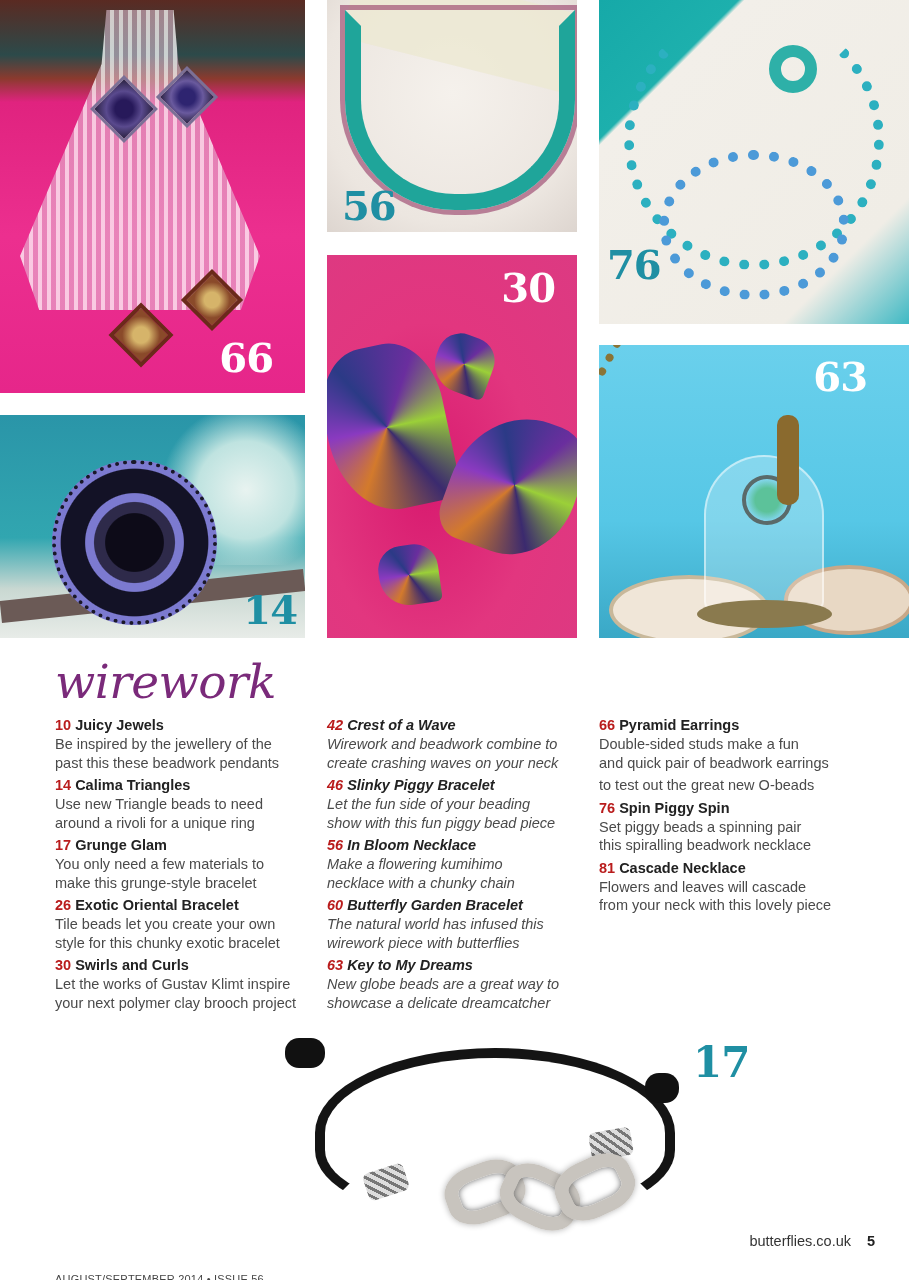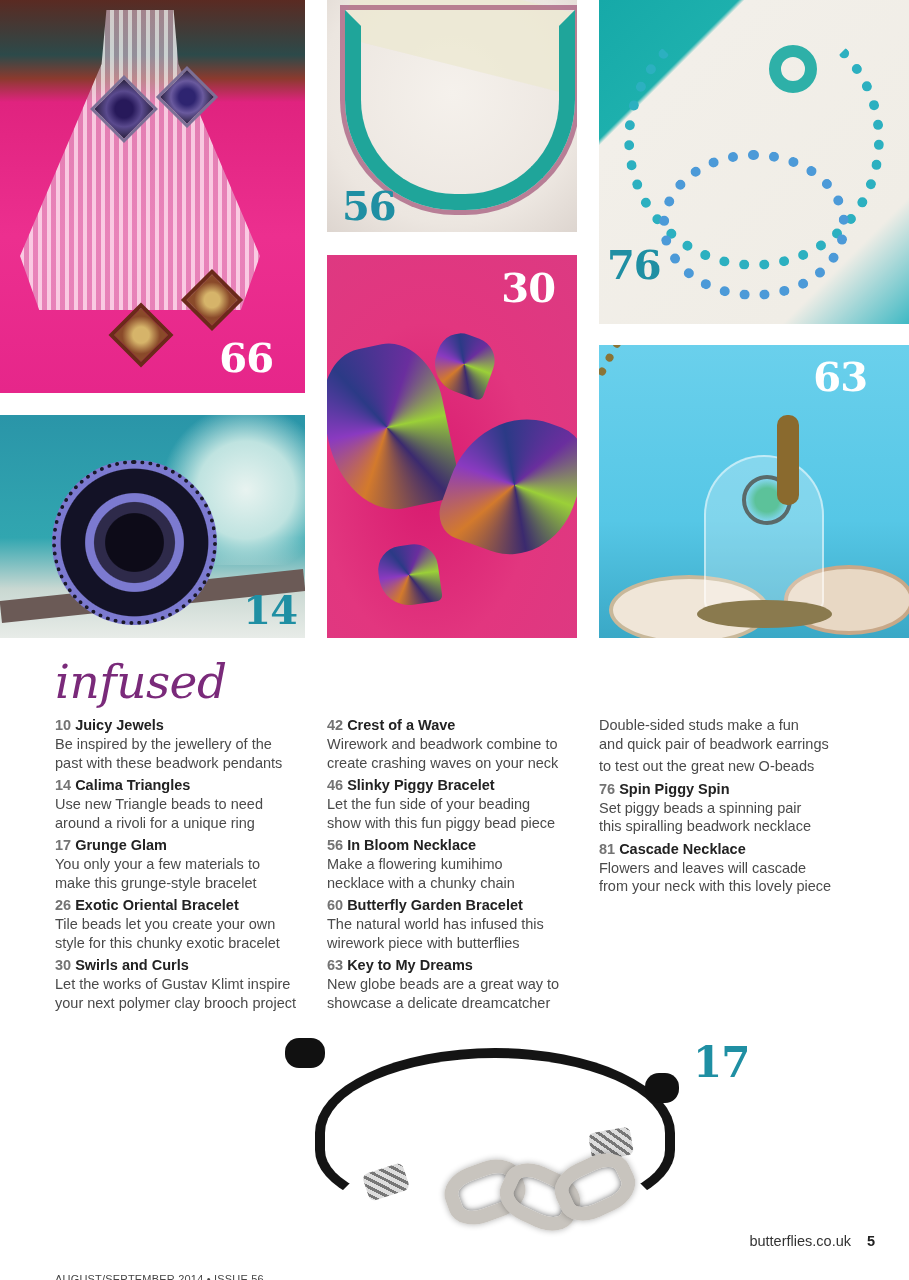--- a/index.html
+++ b/index.html
@@ -87,25 +87,25 @@
     border: 4px dotted #1a1828; }
   #p14 .num { right: 8px; top: 175px; }
 
   
   #title { position: absolute; left: 55px; top: 658px;
     font-family: "DejaVu Serif", "Liberation Serif", serif; font-style: italic;
     font-size: 47px; color: #7a2a7a; letter-spacing: -0.5px; line-height: 1; }
 
   .col { position: absolute; top: 716px; width: 260px; }
   #col1 { left: 55px; }
-  #col2 { left: 327px; }
+  #col2 { left: 327px; font-style: italic; }
   #col3 { left: 599px; }
   .entry { margin-bottom: 4px; }
   .entry .head { font-size: 14.5px; font-weight: bold; color: #222; line-height: 19px; white-space: nowrap; }
-  .entry .page { color: #737373; margin-right: 4px; }
+  .entry .page { color: #b91c1c; margin-right: 4px; }
   .entry .desc { font-size: 14.5px; color: #4a4a4a; line-height: 18.5px; white-space: nowrap; }
 
   
   #p17 { position: absolute; left: 275px; top: 1018px; width: 490px; height: 230px; overflow: visible; }
   #p17 .cord { position: absolute; left: 40px; top: 30px; width: 360px; height: 170px;
     border: 10px solid #141414; border-radius: 50% 50% 40% 40%; border-bottom-color: transparent; }
   #p17 .knot { position: absolute; left: 10px; top: 20px; width: 40px; height: 30px; background: #111; border-radius: 14px; }
   #p17 .knot2 { position: absolute; left: 370px; top: 55px; width: 34px; height: 30px; background: #111; border-radius: 14px; }
   #p17 .link { position: absolute; width: 80px; height: 58px; border-radius: 40%; border: 14px solid #c8c4be;
     box-shadow: inset 0 0 6px #666, 0 0 6px rgba(0,0,0,0.3); }
@@ -168,36 +168,36 @@
   <div class="num white">63</div>
 </div>
 
 <div class="panel" id="p14">
   <div class="splash"></div>
   <div class="stick"></div>
   <div class="ring"></div>
   <div class="num teal">14</div>
 </div>
 
-<div id="title">infused</div>
+<div id="title">wirework</div>
 
 <div class="col" id="col1">
   <div class="entry">
     <div class="head"><span class="page">10</span><span>Juicy Jewels</span></div>
     <div class="desc">Be inspired by the jewellery of the</div>
-    <div class="desc">past with these beadwork pendants</div>
+    <div class="desc">past this these beadwork pendants</div>
   </div>
   <div class="entry">
     <div class="head"><span class="page">14</span><span>Calima Triangles</span></div>
     <div class="desc">Use new Triangle beads to need</div>
     <div class="desc">around a rivoli for a unique ring</div>
   </div>
   <div class="entry">
     <div class="head"><span class="page">17</span><span>Grunge Glam</span></div>
-    <div class="desc">You only your a few materials to</div>
+    <div class="desc">You only need a few materials to</div>
     <div class="desc">make this grunge-style bracelet</div>
   </div>
   <div class="entry">
     <div class="head"><span class="page">26</span><span>Exotic Oriental Bracelet</span></div>
     <div class="desc">Tile beads let you create your own</div>
     <div class="desc">style for this chunky exotic bracelet</div>
   </div>
   <div class="entry">
     <div class="head"><span class="page">30</span><span>Swirls and Curls</span></div>
     <div class="desc">Let the works of Gustav Klimt inspire</div>
@@ -228,20 +228,21 @@
   </div>
   <div class="entry">
     <div class="head"><span class="page">63</span><span>Key to My Dreams</span></div>
     <div class="desc">New globe beads are a great way to</div>
     <div class="desc">showcase a delicate dreamcatcher</div>
   </div>
 </div>
 
 <div class="col" id="col3">
   <div class="entry">
+    <div class="head"><span class="page">66</span><span>Pyramid Earrings</span></div>
     <div class="desc">Double-sided studs make a fun</div>
     <div class="desc">and quick pair of beadwork earrings</div>
   </div>
   <div class="entry">
     <div class="desc">to test out the great new O-beads</div>
   </div>
   <div class="entry">
     <div class="head"><span class="page">76</span><span>Spin Piggy Spin</span></div>
     <div class="desc">Set piggy beads a spinning pair</div>
     <div class="desc">this spiralling beadwork necklace</div>

